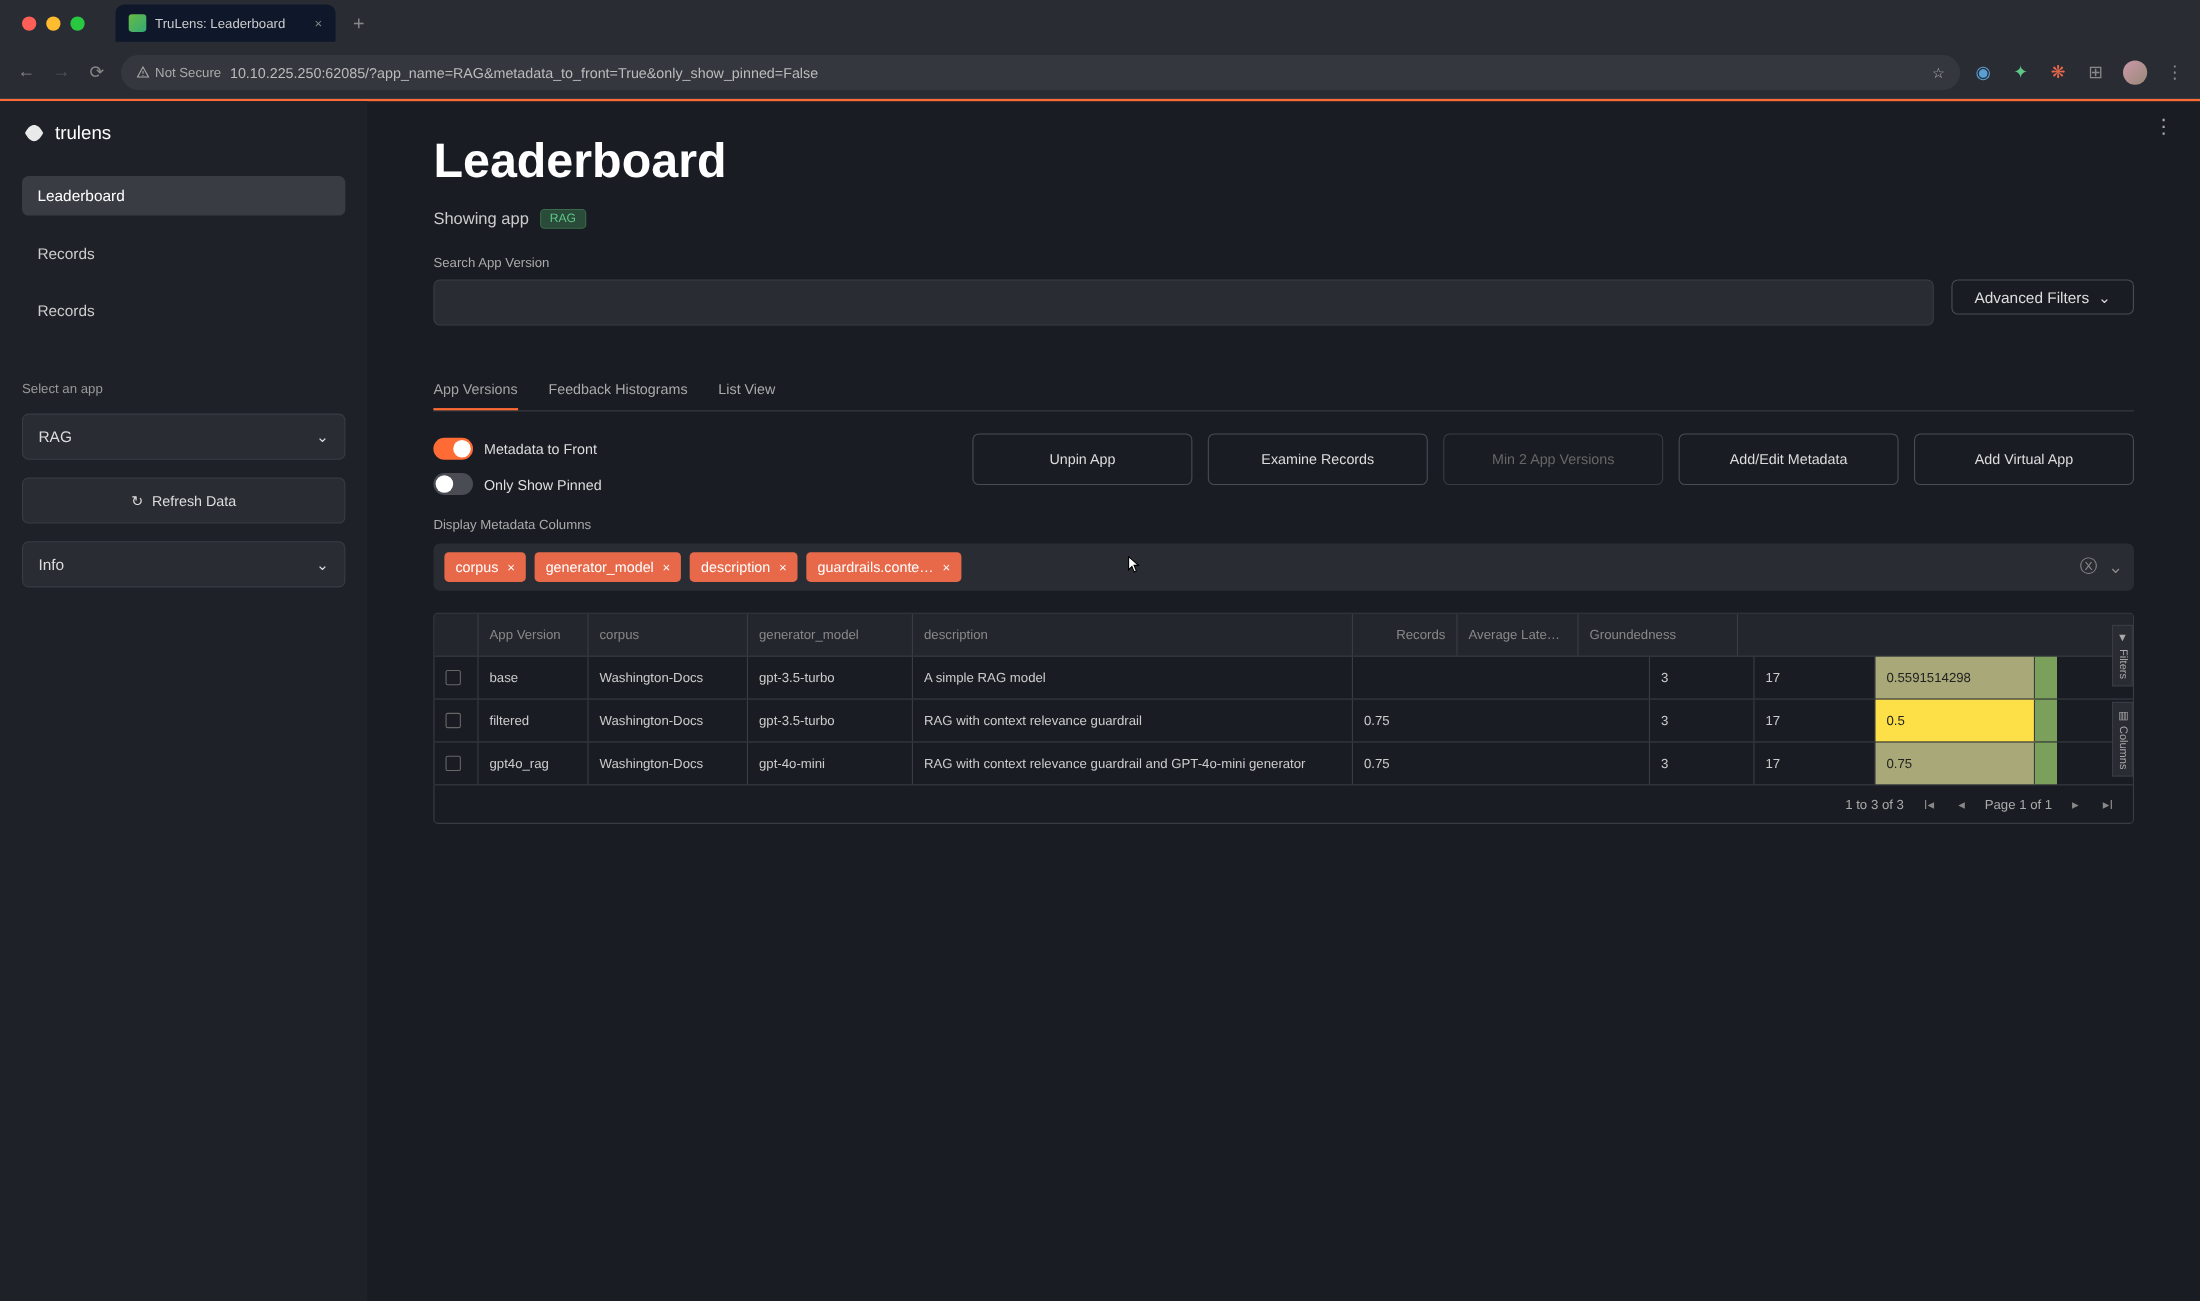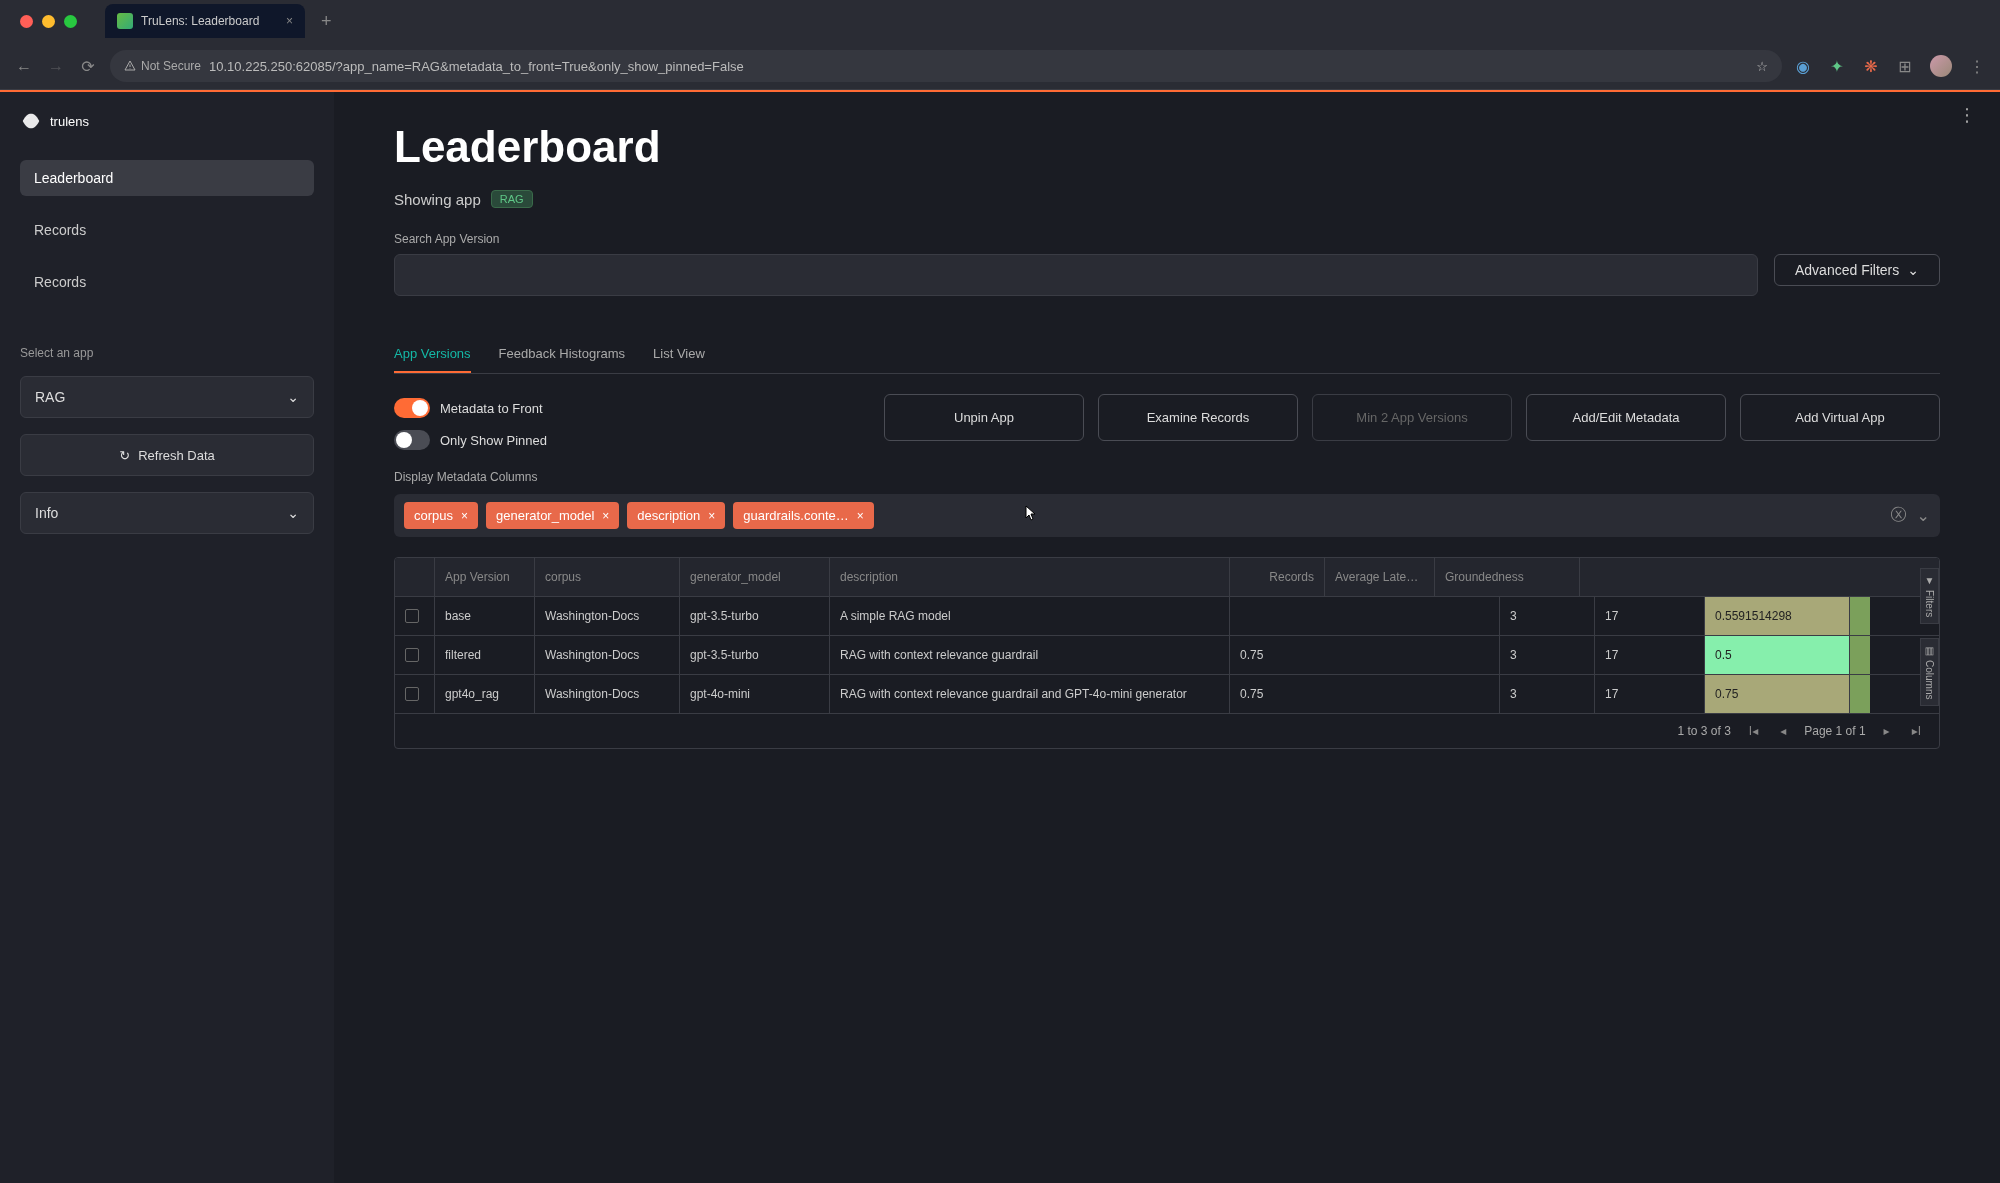--- a/index.html
+++ b/index.html
@@ -22,41 +22,41 @@
 .addr-field { flex: 1; background: #35373f; height: 32px; border-radius: 16px; display: flex; align-items: center; padding: 0 14px; gap: 8px; font-size: 13px; color: #bbb; }
 .not-secure { display: flex; align-items: center; gap: 5px; color: #aaa; font-size: 12px; }
 .addr-icons { display: flex; gap: 16px; align-items: center; }
 .addr-ico { width: 18px; height: 18px; color: #888; cursor: pointer; display: flex; align-items: center; justify-content: center; }
 .avatar-ico { width: 22px; height: 22px; border-radius: 50%; background: linear-gradient(135deg,#c9a,#987); }
 .orange-line { height: 2px; background: #ff6b35; }
 
 
 .app { display: flex; height: calc(100% - 92px); }
 .sidebar { width: 334px; background: #1f2129; padding: 18px 20px; display: flex; flex-direction: column; gap: 16px; }
-.logo { display: flex; align-items: center; gap: 8px; font-size: 13px; font-weight: 500; color: #fff; margin-bottom: 12px; }
+.logo { display: flex; align-items: center; gap: 8px; font-size: 17px; font-weight: 500; color: #fff; margin-bottom: 12px; }
 .logo-mark { width: 22px; height: 22px; }
 .nav-item { padding: 10px 14px; border-radius: 6px; font-size: 14px; color: #ccc; cursor: pointer; }
 .nav-item.active { background: #3a3c44; color: #fff; font-weight: 500; }
 .sb-label { font-size: 12px; color: #999; margin-top: 30px; }
 .sb-select { background: #2a2c34; border: 1px solid #3a3c44; border-radius: 6px; height: 42px; display: flex; align-items: center; justify-content: space-between; padding: 0 14px; font-size: 14px; color: #ddd; cursor: pointer; }
 .sb-button { background: #2a2c34; border: 1px solid #3a3c44; border-radius: 6px; height: 42px; display: flex; align-items: center; justify-content: center; gap: 8px; font-size: 13px; color: #ddd; cursor: pointer; }
 
 .main { flex: 1; padding: 30px 60px; position: relative; overflow: hidden; }
 .kebab { position: absolute; top: 12px; right: 24px; color: #aaa; cursor: pointer; font-size: 18px; }
 h1 { font-size: 44px; font-weight: 700; color: #fff; margin-bottom: 18px; }
 .showing { font-size: 15px; color: #ccc; display: flex; align-items: center; gap: 10px; margin-bottom: 24px; }
 .app-pill { background: #2a4a3a; color: #5fc787; border: 1px solid #3a6a4a; padding: 2px 8px; border-radius: 4px; font-size: 11px; }
 .search-label { font-size: 12px; color: #aaa; margin-bottom: 8px; }
 .search-row { display: flex; gap: 16px; margin-bottom: 40px; }
 .search-input { flex: 1; background: #2a2c34; border: 1px solid #3a3c44; border-radius: 6px; height: 42px; padding: 0 14px; color: #ddd; font-size: 14px; }
 .adv-filter { background: transparent; border: 1px solid #4a4c54; border-radius: 6px; height: 32px; padding: 0 20px; display: flex; align-items: center; gap: 8px; font-size: 14px; color: #ddd; cursor: pointer; }
 
 .tabs { display: flex; gap: 28px; border-bottom: 1px solid #3a3c44; margin-bottom: 20px; }
 .tab-it { padding: 10px 0; font-size: 13px; color: #aaa; cursor: pointer; border-bottom: 2px solid transparent; }
-.tab-it.active { color: #14b8a6; border-bottom-color: #ff6b35; }
+.tab-it.active { color: #a3a3a3; border-bottom-color: #ff6b35; }
 
 .ctrl-row { display: flex; gap: 4px; align-items: flex-start; margin-bottom: 20px; }
 .toggles { display: flex; flex-direction: column; gap: 12px; padding-top: 4px; }
 .toggle { display: flex; align-items: center; gap: 10px; font-size: 13px; color: #ddd; }
 .switch { width: 36px; height: 20px; border-radius: 10px; position: relative; cursor: pointer; }
 .switch.on { background: #ff6b35; }
 .switch.off { background: #4a4c54; }
 .knob { width: 16px; height: 16px; border-radius: 50%; background: #fff; position: absolute; top: 2px; }
 .switch.on .knob { right: 2px; }
 .switch.off .knob { left: 2px; }
@@ -72,21 +72,21 @@
 
 
 .grid { border: 1px solid #3a3c44; border-radius: 4px; overflow: hidden; position: relative; }
 .ghead { display: flex; background: #24262e; border-bottom: 1px solid #3a3c44; font-size: 12px; color: #888; }
 .gh, .gc { padding: 12px 10px; border-right: 1px solid #3a3c44; overflow: hidden; text-overflow: ellipsis; white-space: nowrap; }
 .gh.num, .gc.num { text-align: right; }
 .grow { display: flex; border-bottom: 1px solid #3a3c44; font-size: 12px; color: #ccc; align-items: stretch; }
 .gc { display: flex; align-items: center; }
 .gc.ground { color: #222; font-weight: 500; }
 .cb { width: 14px; height: 14px; border: 1.5px solid #666; border-radius: 2px; margin-right: 8px; flex-shrink: 0; cursor: pointer; display: inline-block; }
-.ground-bad { background: #86efac; text-align: center; }
+.ground-bad { background: #fde047; text-align: center; }
 .ground-mid { background: #a8a878; }
 .side-tab { position: absolute; right: 0; background: #2a2c34; border: 1px solid #3a3c44; writing-mode: vertical-rl; font-size: 10px; padding: 6px 3px; color: #aaa; cursor: pointer; display: flex; align-items: center; gap: 4px; }
 .pager { display: flex; justify-content: flex-end; align-items: center; gap: 14px; padding: 10px 14px; font-size: 12px; color: #aaa; }
 .pg-btn { cursor: pointer; color: #888; padding: 0 4px; }
 
 .c-check { width:40px; flex-shrink:0; }
 .c-ver { width:100px; flex-shrink:0; }
 .c-corp { width:145px; flex-shrink:0; }
 .c-gen { width:150px; flex-shrink:0; }
 .c-desc { width:400px; flex-shrink:0; }

